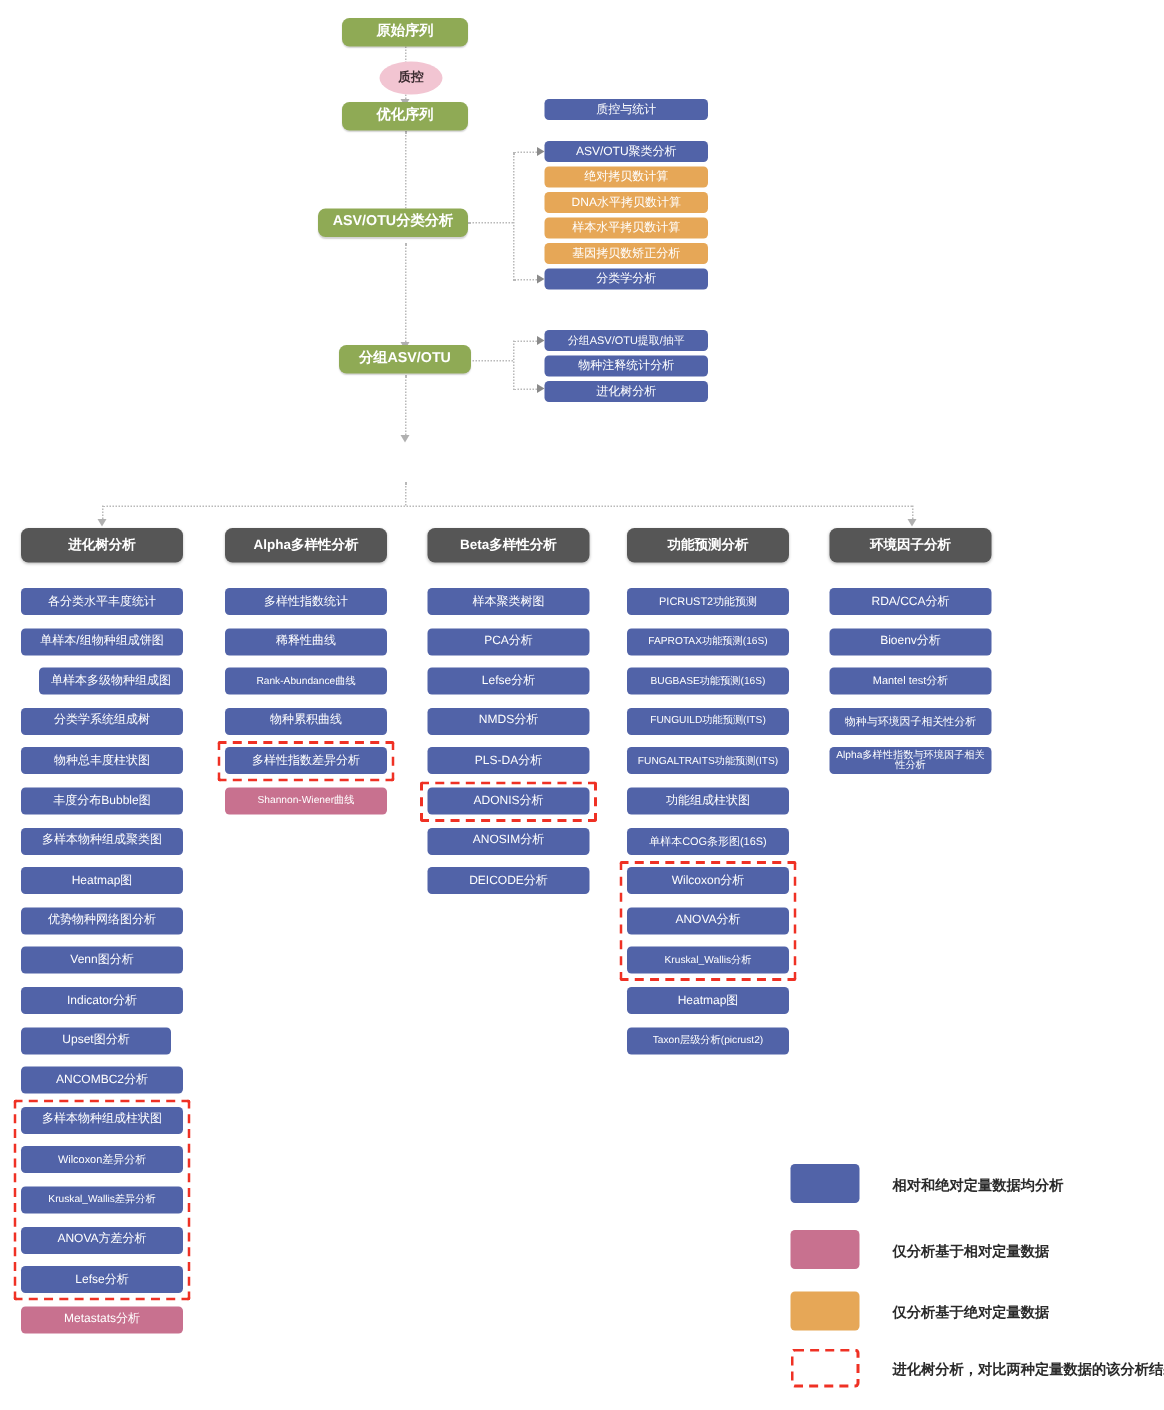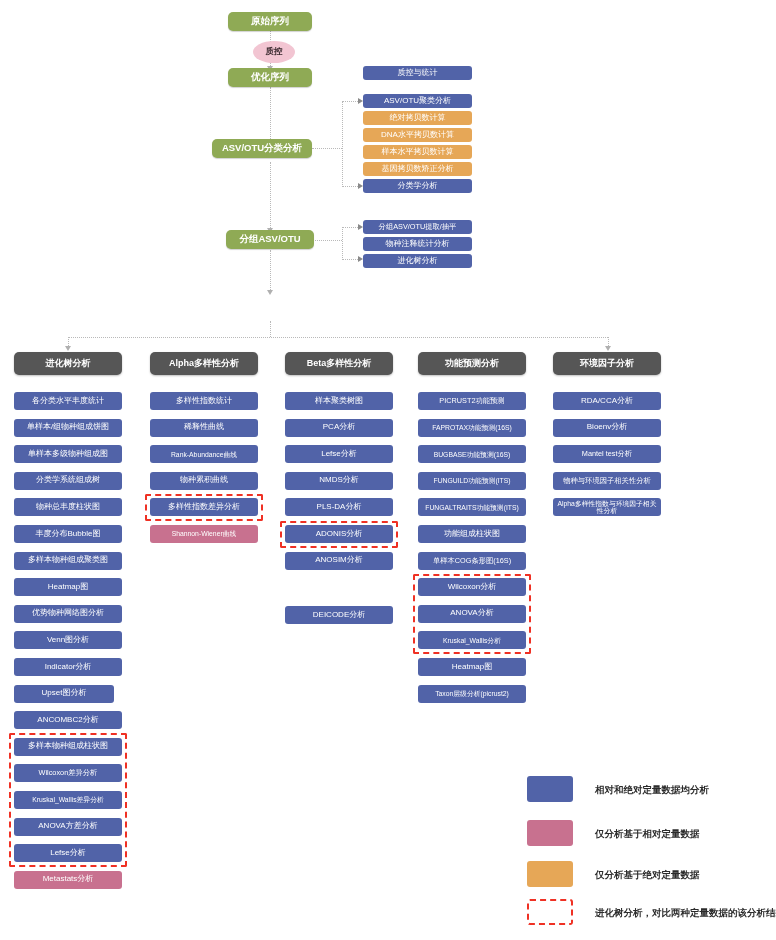--- a/index.html
+++ b/index.html
@@ -239,21 +239,21 @@
   </div>
 
   <div id="columns-layer">
       <div class="reddash" style="left: 9px; top: 733.3px; width: 118px; height: 133.4px;"></div>
       <div class="node blue" style="left: 14px; top: 392px; width: 108px; height: 18px;">
         <span>各分类水平丰度统计</span>
       </div>
       <div class="node blue" style="left: 14px; top: 418.6px; width: 108px; height: 18px;">
         <span>单样本/组物种组成饼图</span>
       </div>
-      <div class="node blue" style="left: 14px; top: 445.2px; width: 108px; height: 18px;">
+      <div class="node blue" style="left: 26px; top: 445.2px; width: 96px; height: 18px;">
         <span>单样本多级物种组成图</span>
       </div>
       <div class="node blue" style="left: 14px; top: 471.8px; width: 108px; height: 18px;">
         <span>分类学系统组成树</span>
       </div>
       <div class="node blue" style="left: 14px; top: 498.4px; width: 108px; height: 18px;">
         <span>物种总丰度柱状图</span>
       </div>
       <div class="node blue" style="left: 14px; top: 525px; width: 108px; height: 18px;">
         <span>丰度分布Bubble图</span>
@@ -331,21 +331,21 @@
       </div>
       <div class="node blue" style="left: 285px; top: 498.4px; width: 108px; height: 18px;">
         <span>PLS-DA分析</span>
       </div>
       <div class="node blue" style="left: 285px; top: 525px; width: 108px; height: 18px;">
         <span>ADONIS分析</span>
       </div>
       <div class="node blue" style="left: 285px; top: 551.6px; width: 108px; height: 18px;">
         <span>ANOSIM分析</span>
       </div>
-      <div class="node blue" style="left: 285px; top: 578.2px; width: 108px; height: 18px; margin-top: 28px;">
+      <div class="node blue" style="left: 285px; top: 578.2px; width: 108px; height: 18px;">
         <span>DEICODE分析</span>
       </div>
       <div class="reddash" style="left: 413px; top: 573.7px; width: 118px; height: 80.2px;"></div>
       <div class="node blue" style="left: 418px; top: 392px; width: 108px; height: 18px;">
         <span class="multi">PICRUST2功能预测</span>
       </div>
       <div class="node blue" style="left: 418px; top: 418.6px; width: 108px; height: 18px;">
         <span class="multi" style="font-size: 6.8px; display: block; padding: 0px 2px;">FAPROTAX功能预测(16S)</span>
       </div>
       <div class="node blue" style="left: 418px; top: 445.2px; width: 108px; height: 18px;">

